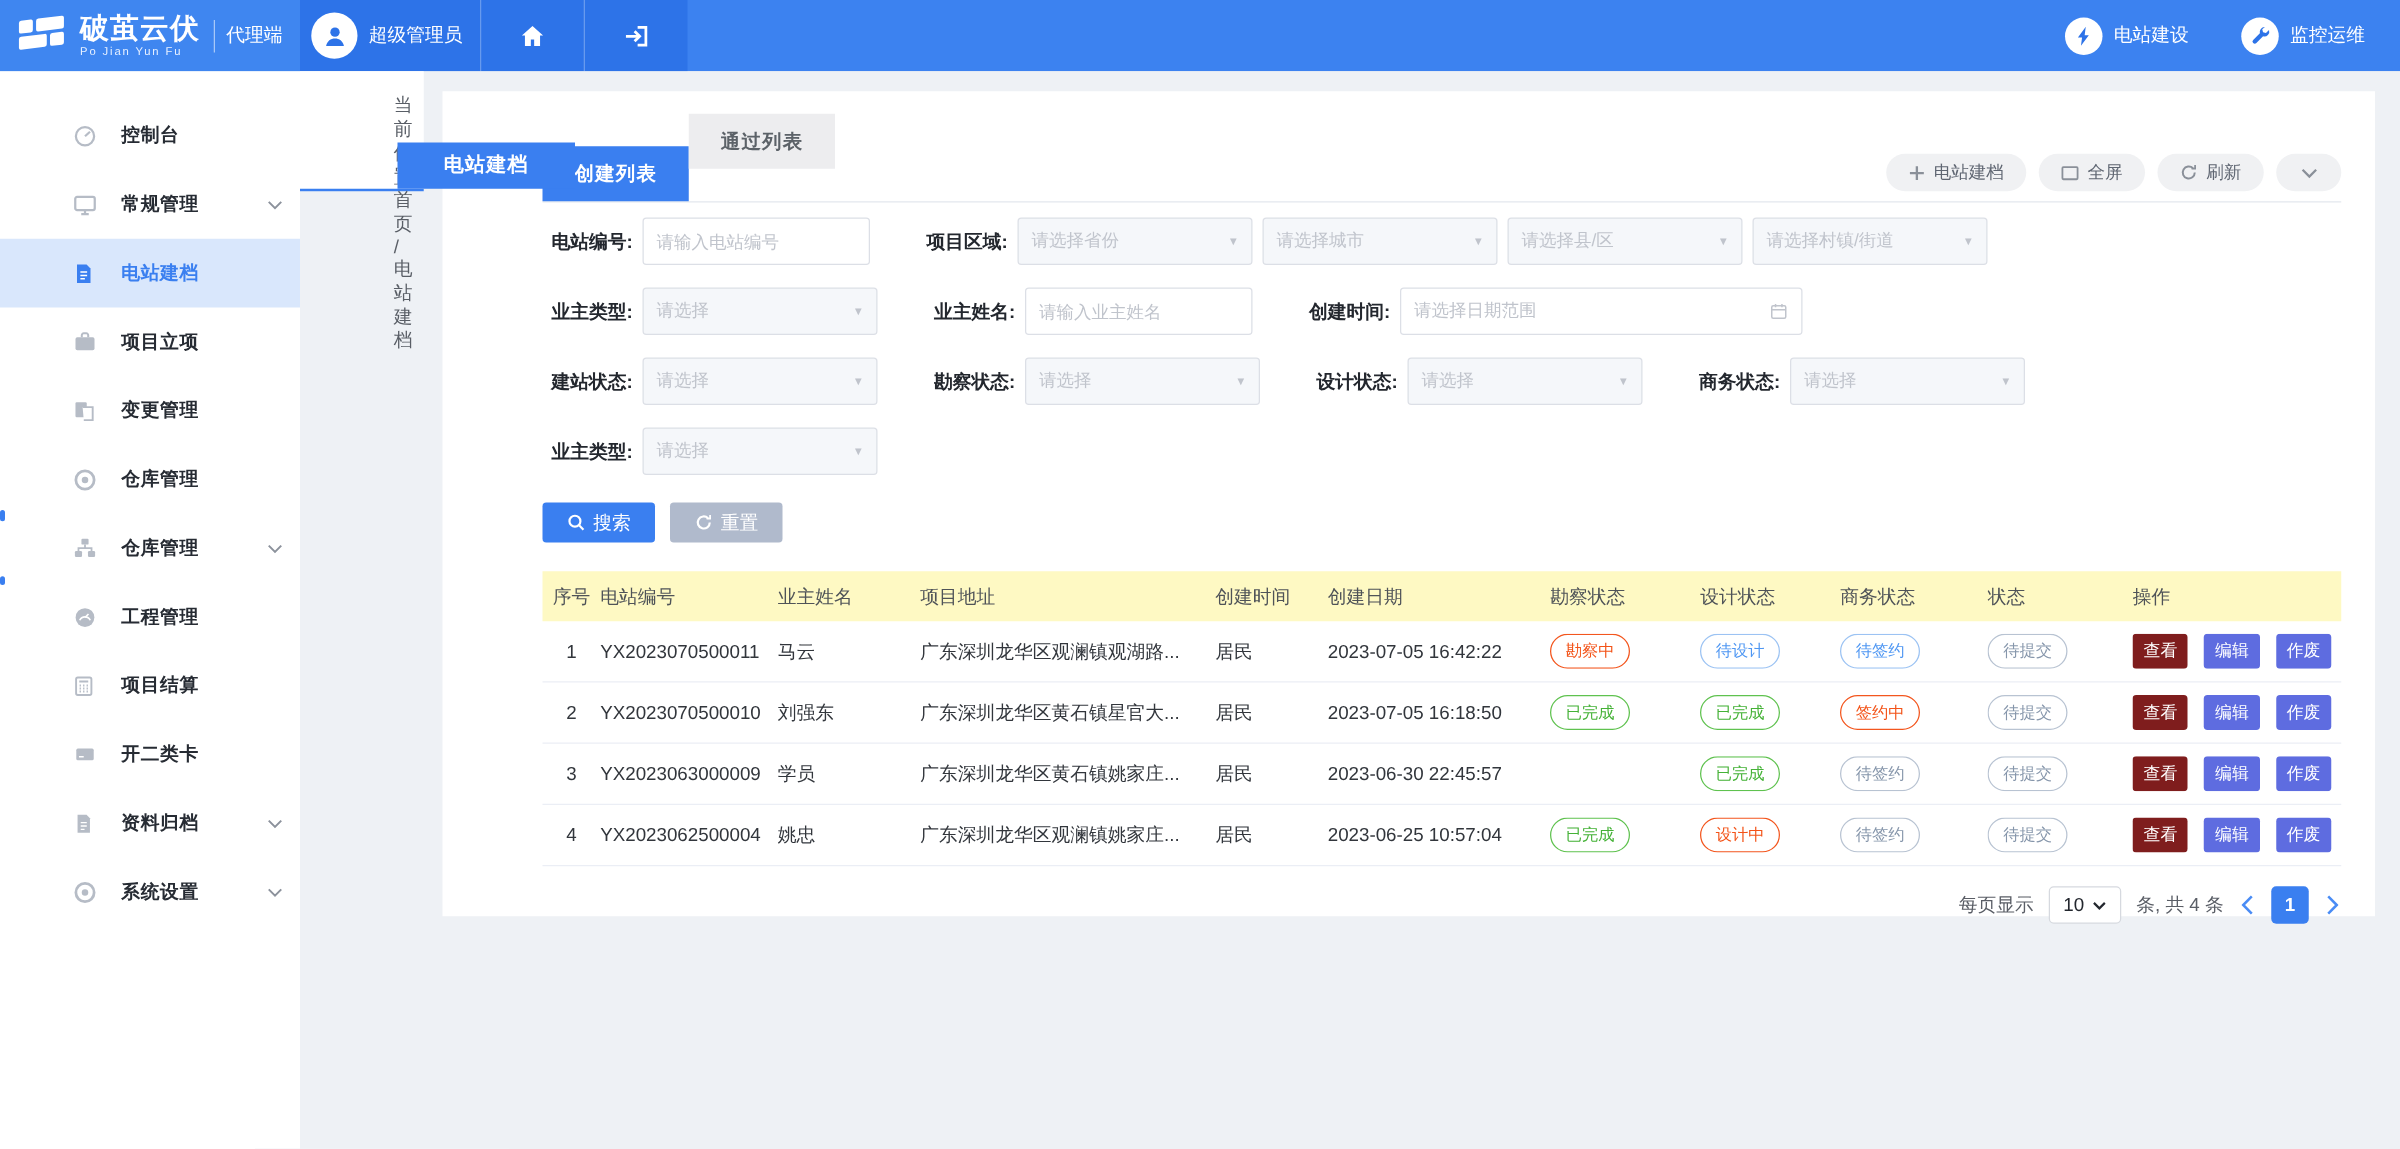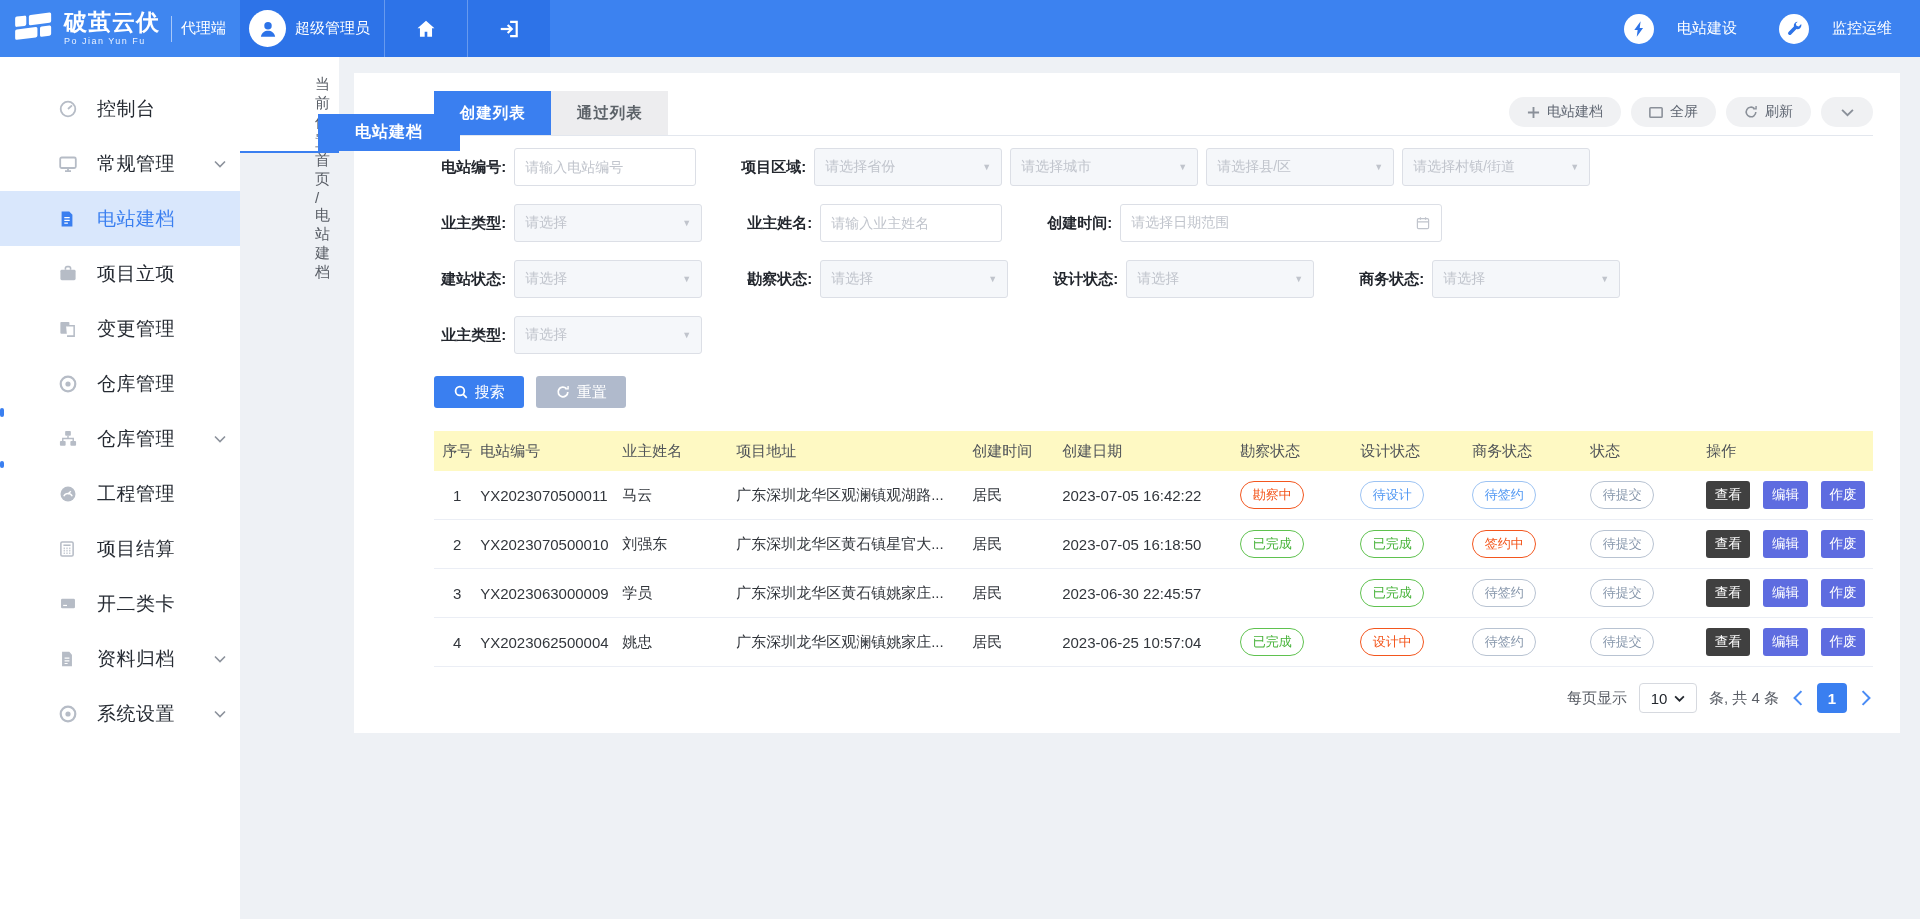--- a/index.html
+++ b/index.html
@@ -14,50 +14,50 @@
   .brand-title { font-size:23px; font-weight:bold; letter-spacing:1px; }
   .brand-sub { font-size:9px; letter-spacing:1.5px; margin-top:3px; color:#e8f1ff; }
   .brand-div { width:1px; height:26px; background:rgba(255,255,255,.55); margin:0 9px 0 11px; }
   .brand-portal { font-size:15px; }
   .seg { background:#2d73e8; display:flex; align-items:center; }
   .seg-user { padding:0 14px 0 9px; }
   .seg-icon { width:83px; justify-content:center; border-left:1px solid rgba(255,255,255,.28); cursor:pointer; }
   .avatar { width:37px; height:37px; border-radius:50%; background:#fff; display:flex; align-items:center; justify-content:center; margin-right:9px; }
   .user-name { font-size:15px; }
   .spacer { flex:1; }
-  .shortcut { display:flex; align-items:center; gap:23px; margin-right:42px; cursor:pointer; }
+  .shortcut { display:flex; align-items:center; gap:9px; margin-right:42px; cursor:pointer; }
   .shortcut:last-child { margin-right:28px; }
   .circ { width:30px; height:30px; border-radius:50%; background:#fff; display:flex; align-items:center; justify-content:center; }
   .shortcut-label { font-size:15px; }
 
   
   .main { flex:1; display:flex; min-height:0; }
   .sidebar { width:240px; background:#fff; position:relative; padding-top:24px; flex:0 0 240px; }
   .side-item { height:55px; display:flex; align-items:center; padding:0 14px 0 58px; cursor:pointer; color:#262b33; }
   .si-icon { width:22px; height:20px; color:#b6bcc6; display:flex; align-items:center; margin-right:17px; flex:0 0 22px; }
-  .si-label { font-size:19px; font-weight:400; letter-spacing:.5px; }
+  .si-label { font-size:15px; font-weight:700; letter-spacing:.5px; }
   .si-chevron { margin-left:auto; color:#8c929c; display:flex; }
   .side-item.active { background:#d9e7fc; color:#3a7ff0; }
   .side-item.active .si-icon { color:#3a7ff0; }
   .scroll-tick { position:absolute; left:0; width:4px; background:#3a7ff0; border-radius:2px; }
 
   .content { flex:1; display:flex; background:#eef1f5; min-width:0; }
   .content-head { background:#fff; height:96px; position:relative; border-bottom:2px solid #3a7ff0; flex:0 0 96px; }
   .breadcrumb { padding:18px 0 0 75px; font-size:15px; color:#595e66; }
   .breadcrumb span, .breadcrumb a { margin-right:5px; color:#595e66; text-decoration:none; }
   .page-tab { position:absolute; left:78px; bottom:0; width:142px; height:37px; background:#3a7ff0; color:#fff;
               font-size:16px; font-weight:bold; display:flex; align-items:center; justify-content:center; letter-spacing:1px; }
 
   
   .card { background:#fff; margin:16px 20px 0 15px; height:660px; padding:0 27px 0 80px; }
   .tabs-row { display:flex; align-items:flex-end; justify-content:space-between; padding-top:18px; border-bottom:1px solid #e3e7ee; }
   .tabs { display:flex; }
   .tab { width:117px; height:44px; display:flex; align-items:center; justify-content:center; font-size:15.5px;
          background:#ededef; color:#5c6268; cursor:pointer; font-weight:600; letter-spacing:1px; }
-  .tab.active { background:#3a7ff0; color:#fff; }
+  .tab.active { background:#3a7ff0; color:#fff;margin-top:26px; }
   .toolbar { display:flex; gap:10px; margin-bottom:8px; }
   .tbtn { height:30px; border:none; border-radius:15px; background:#f0f1f3; color:#5f6672; font-size:14px;
           display:flex; align-items:center; gap:7px; padding:0 18px; cursor:pointer; }
   .tbtn svg { color:#8a9099; }
   .tbtn.sq { width:52px; justify-content:center; padding:0; }
 
   
   .filters { padding-top:12px; }
   .frow { display:flex; align-items:center; margin-bottom:18px; }
   .fgroup { display:flex; align-items:center; margin-left:38px; }
@@ -88,21 +88,21 @@
   .c-no { text-align:center; padding-right:0; }
   .pill { display:inline-block; min-width:64px; padding:4px 11px; border-radius:14px; font-size:13px; text-align:center;
           border:1px solid transparent; background:#fff; }
   .pill:empty { display:none; }
   .pill[data-variant="orange"] { color:#f35318; border-color:#f3561e; }
   .pill[data-variant="green"]  { color:#45b237; border-color:#5fc24f; }
   .pill[data-variant="blue"]   { color:#4f97f3; border-color:#9cc3f3; }
   .pill[data-variant="gray"]   { color:#8696ab; border-color:#b8c3d2; }
   .ops { display:flex; gap:13px; }
   .abtn { height:28px; width:54px; border:none; border-radius:3px; color:#fff; font-size:13.5px; cursor:pointer; }
-  .abtn.view { background:#404040; }
+  .abtn.view { background:#7f1d1d; }
   .abtn.edit, .abtn.void { background:#5e6ce0; }
 
   
   .pagination { display:flex; justify-content:flex-end; align-items:center; margin-top:16px; font-size:15px; color:#5a5e66; gap:12px; }
   .psel { width:58px; height:30px; border:1px solid #d6d9df; border-radius:4px; display:flex; align-items:center;
           justify-content:center; gap:7px; color:#23272e; cursor:pointer; background:#fff; }
   .parrow { display:flex; align-items:center; color:#4a8cf5; cursor:pointer; padding:0 2px; background:none; border:none; }
   .ppage { width:30px; height:30px; border-radius:4px; background:#3a7ff0; color:#fff; font-weight:bold;
            display:flex; align-items:center; justify-content:center; border:none; font-size:15px; cursor:pointer; }
 </style>

